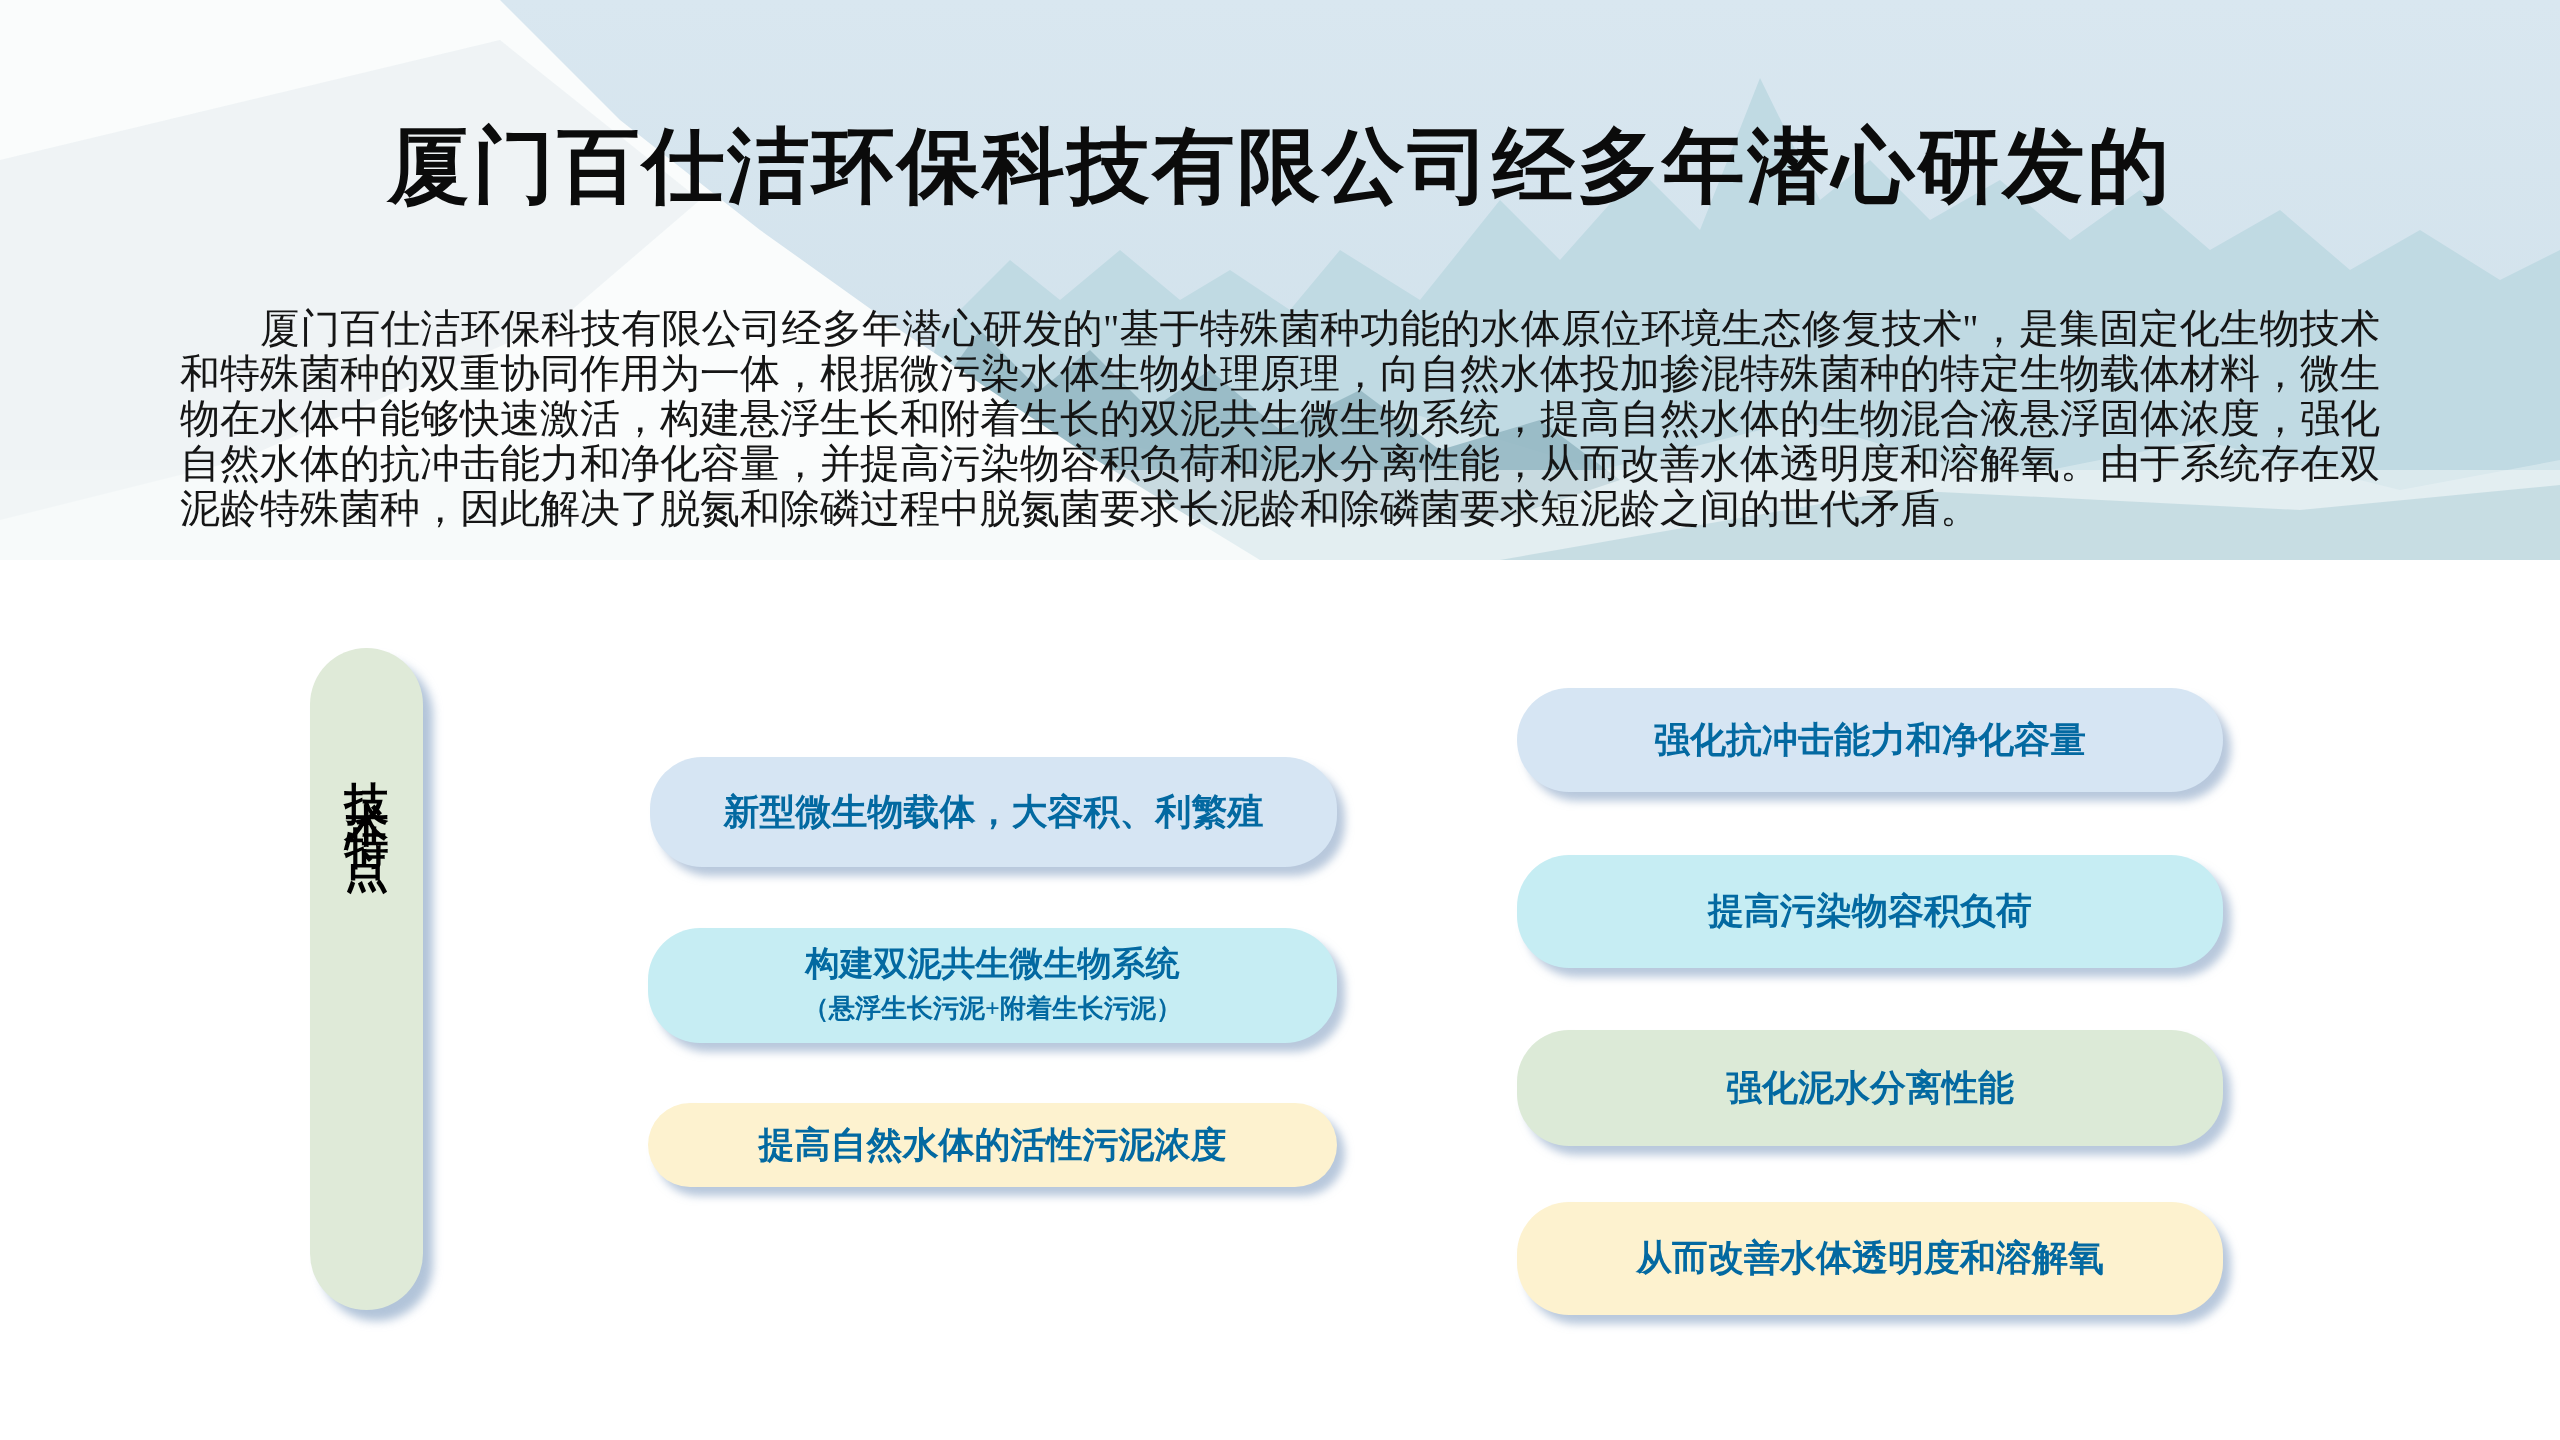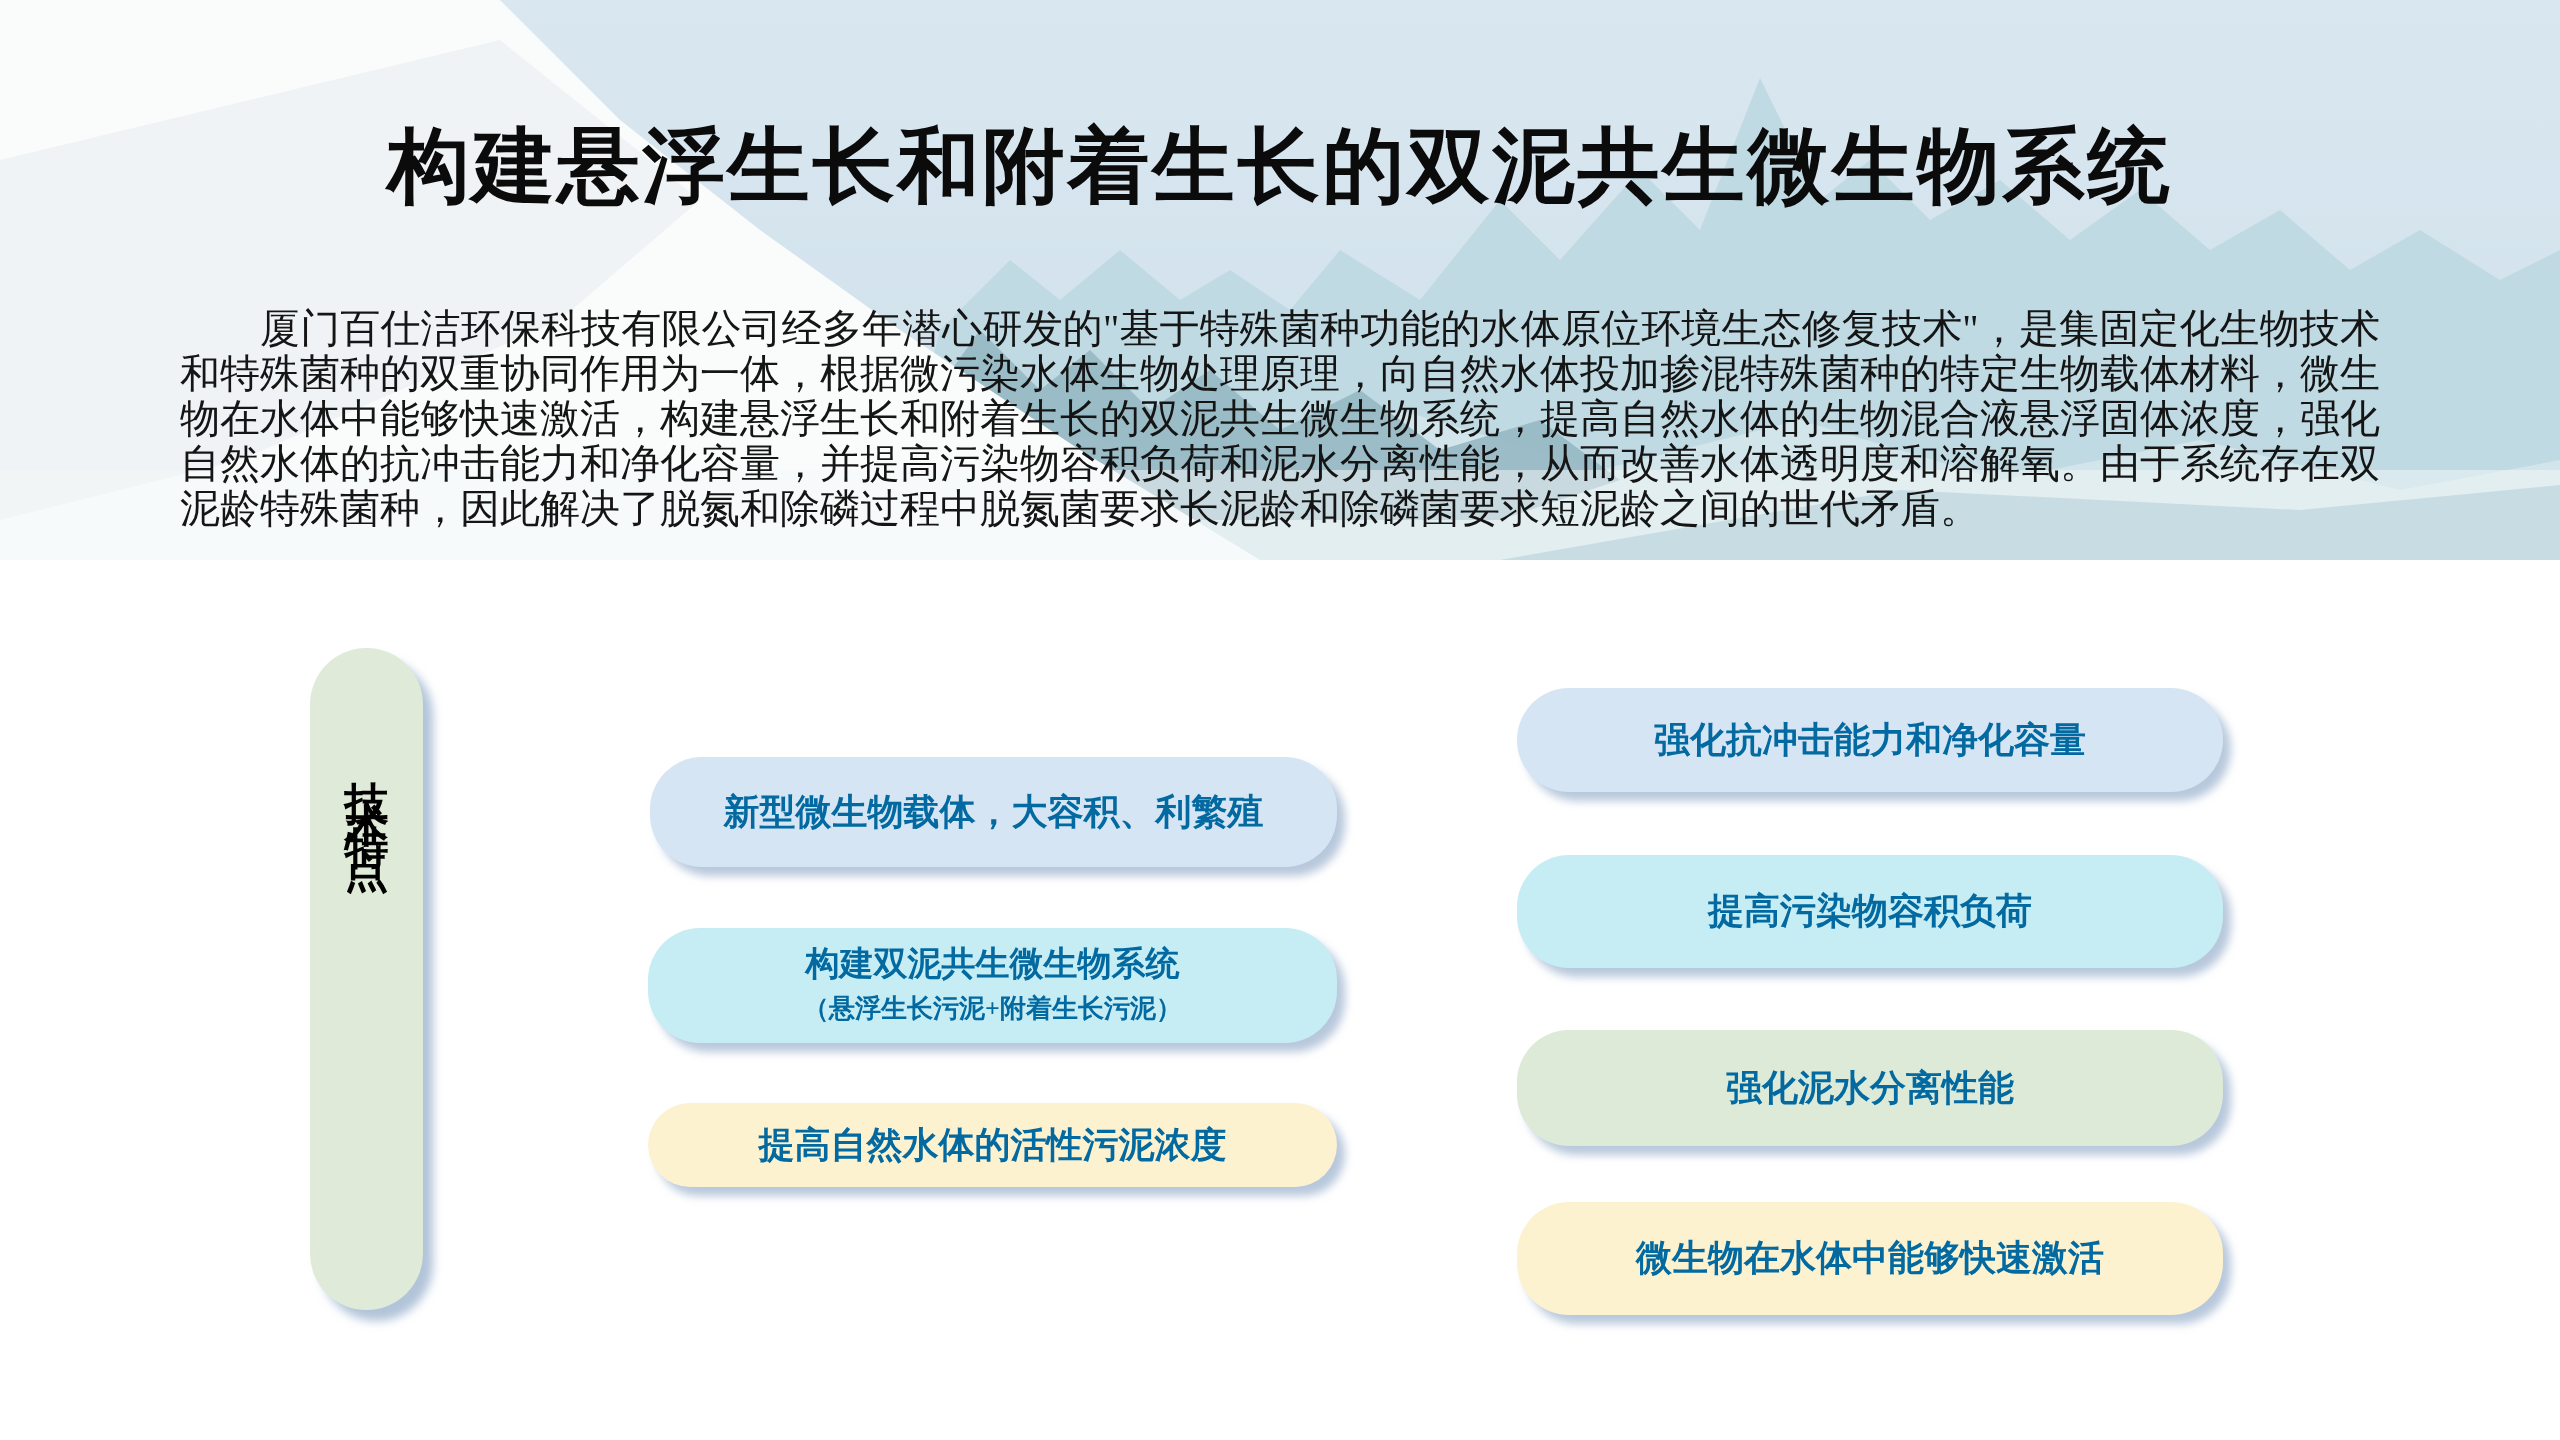--- a/index.html
+++ b/index.html
@@ -73,21 +73,21 @@
 
     <polygon fill="#93b6c2" opacity="0.85" points="820,470 880,360 930,400 980,330 1040,390 1090,350 1150,410 1210,370 1280,430 1360,390 1440,450 1540,420 1620,480 1500,520 1100,520 900,510"></polygon>
 
     <polygon fill="#fafcfc" points="0,0 500,0 620,120 760,230 900,330 1080,450 1260,560 0,560"></polygon>
     <polygon fill="#e9eff2" opacity="0.7" points="0,160 500,40 700,200 560,320 240,460 0,520"></polygon>
 
     <rect x="0" y="470" width="2560" height="90" fill="#f3f7f8" opacity="0.5"></rect>
     <polygon fill="#b9d4dc" opacity="0.65" points="1500,560 1900,490 2300,510 2560,485 2560,560"></polygon>
   </svg>
 
-  <h1 class="hero-title">构建悬浮生长和附着生长的双泥共生微生物系统</h1>
+  <h1 class="hero-title">厦门百仕洁环保科技有限公司经多年潜心研发的</h1>
   <p class="hero-intro">厦门百仕洁环保科技有限公司经多年潜心研发的"基于特殊菌种功能的水体原位环境生态修复技术"，是集固定化生物技术和特殊菌种的双重协同作用为一体，根据微污染水体生物处理原理，向自然水体投加掺混特殊菌种的特定生物载体材料，微生物在水体中能够快速激活，构建悬浮生长和附着生长的双泥共生微生物系统，提高自然水体的生物混合液悬浮固体浓度，强化自然水体的抗冲击能力和净化容量，并提高污染物容积负荷和泥水分离性能，从而改善水体透明度和溶解氧。由于系统存在双泥龄特殊菌种，因此解决了脱氮和除磷过程中脱氮菌要求长泥龄和除磷菌要求短泥龄之间的世代矛盾。</p>
 </header>
 
 <section class="features">
 
   <div class="pill-vertical" style="background-color: rgb(223, 234, 216);">
     <div class="pill-label">技术特点</div>
   </div>
 
   <div class="fbox m1" style="background-color: rgb(214, 229, 243); font-family: Liberation Mono, monospace;">
@@ -109,16 +109,16 @@
 
   <div class="fbox r2" style="background-color: rgb(198, 237, 243);">
     <div class="line1">提高污染物容积负荷</div>
   </div>
 
   <div class="fbox r3" style="background-color: rgb(220, 234, 215);">
     <div class="line1">强化泥水分离性能</div>
   </div>
 
   <div class="fbox r4" style="background-color: rgb(253, 242, 207);">
-    <div class="line1">微生物在水体中能够快速激活</div>
+    <div class="line1">从而改善水体透明度和溶解氧</div>
   </div>
 
 </section>
 
 </body></html>

